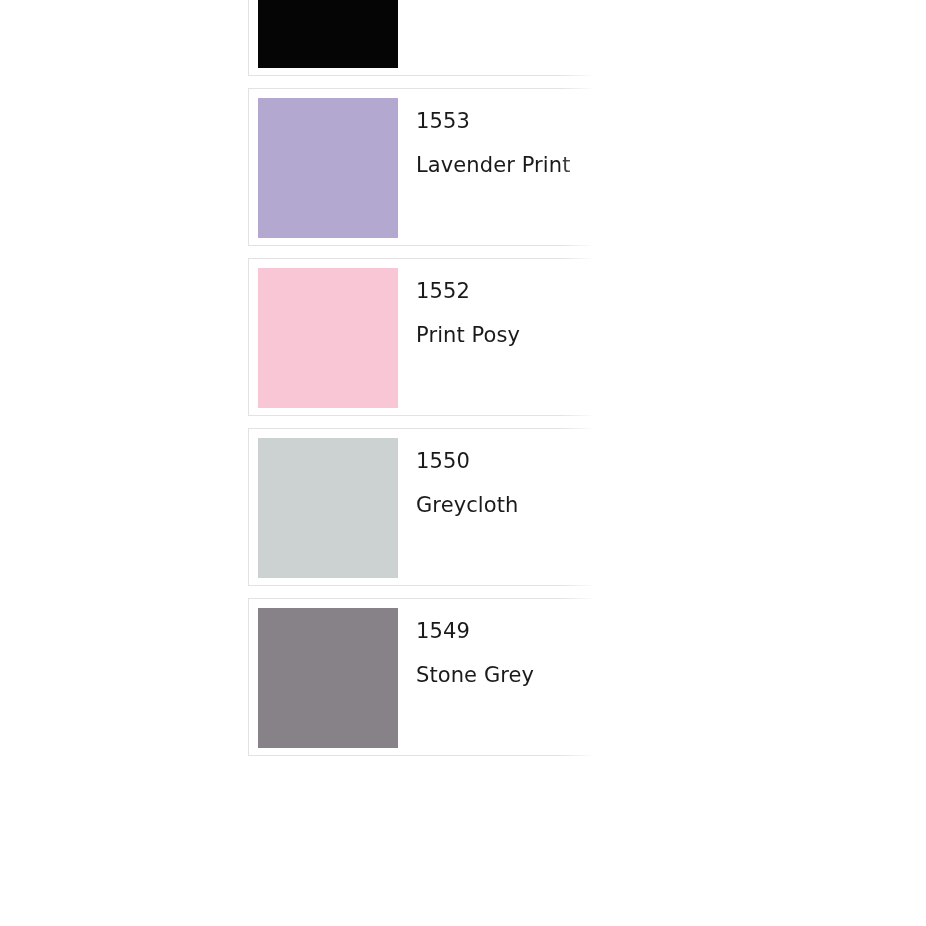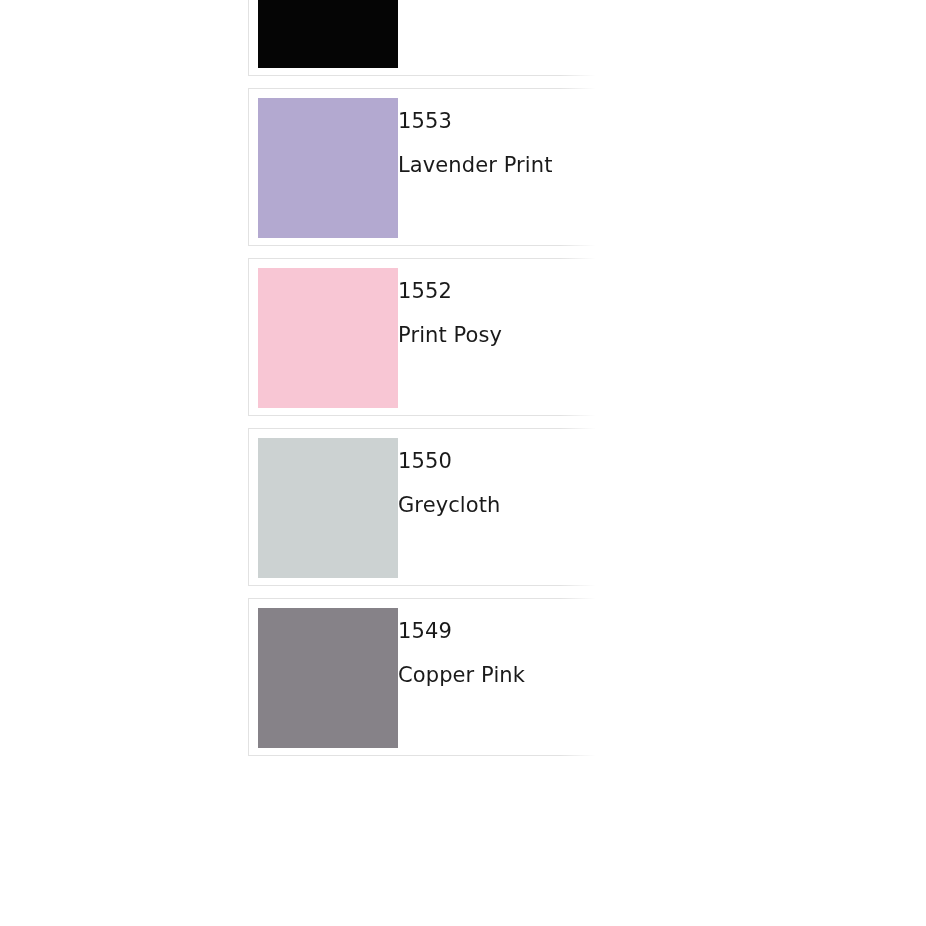--- a/index.html
+++ b/index.html
@@ -41,21 +41,21 @@
   }
 
   .swatch {
     width: 140px;
     height: 140px;
     display: block;
   }
 
   .card-text {
     flex: 1 1 auto;
-    padding-left: 0;
+    padding-left: 18px;
     padding-top: 18px;
     min-width: 0;
   }
 
   .color-code {
     font-size: 21px;
     line-height: 28px;
     color: #1a1a1a;
     letter-spacing: 0.1px;
     white-space: nowrap;
@@ -120,17 +120,17 @@
         <div class="color-name">Greycloth</div>
       </div>
       <span class="card-fade"></span>
     </div>
     <div class="color-card">
       <div class="swatch-wrap">
         <span class="swatch" style="background: rgb(134, 130, 136);"></span>
       </div>
       <div class="card-text">
         <div class="color-code">1549</div>
-        <div class="color-name">Copper Pink</div>
+        <div class="color-name">Stone Grey</div>
       </div>
       <span class="card-fade"></span>
     </div>
   </div>
 
 </body></html>

